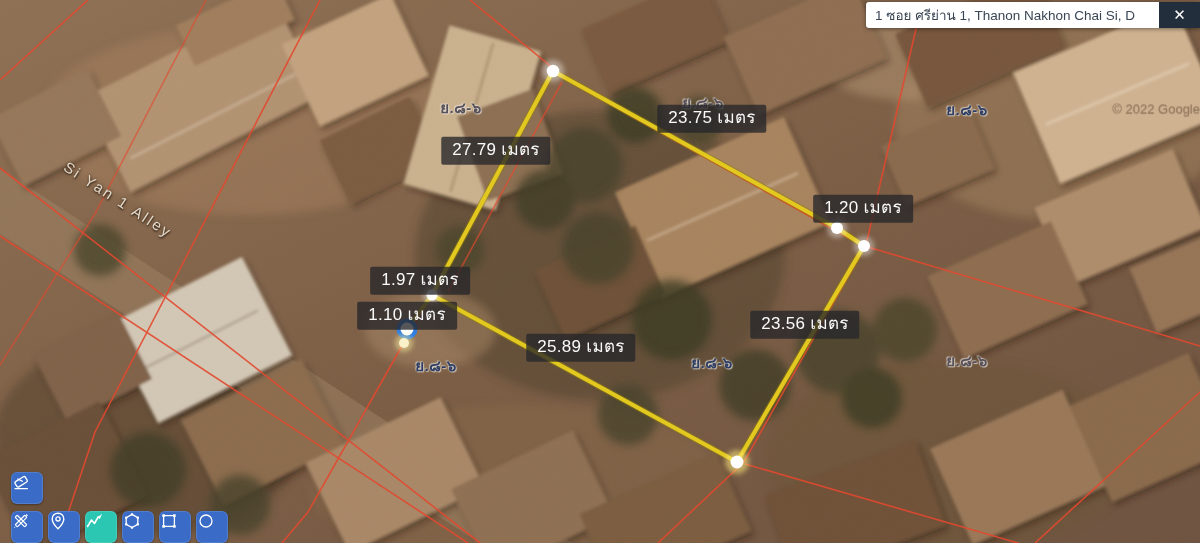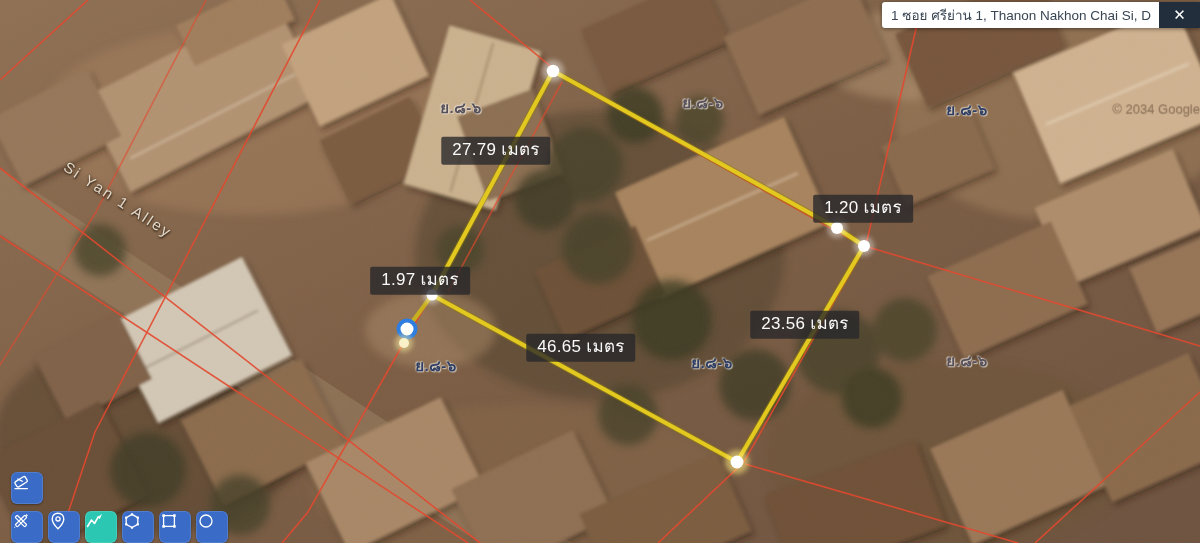--- a/index.html
+++ b/index.html
@@ -41,21 +41,21 @@
 
   
   .searchbar{
     position:absolute;top:2px;right:0;z-index:10;display:flex;align-items:stretch;
     filter:drop-shadow(0 1px 2px rgba(0,0,0,.45));
   }
   .searchbar input{
     width:262px;height:26px;border:none;outline:none;
     background:#fff;border-radius:3px 0 0 3px;
     font-family:"Liberation Sans",sans-serif;font-size:13.5px;color:#3a4654;
-    padding:0 6px 0 9px;
+    padding:0 22px 0 9px;
   }
   .search-clear{
     width:41px;height:26px;border:none;background:#222e3b;color:#fff;
     font-size:15px;line-height:26px;text-align:center;cursor:pointer;
     border-radius:0;padding:0;font-family:"Liberation Sans",sans-serif;
   }
 
   
   .tbtn{
     position:absolute;width:32px;height:32px;border:none;border-radius:6px;
@@ -222,27 +222,29 @@
   </svg>
 
   <div class="zlabel gray" style="left:461px;top:108px">ย.๘-๖</div>
   <div class="zlabel gray" style="left:703px;top:103px">ย.๘-๖</div>
   <div class="zlabel navy" style="left:967px;top:110px">ย.๘-๖</div>
   <div class="zlabel navy" style="left:436px;top:366px">ย.๘-๖</div>
   <div class="zlabel navy" style="left:712px;top:363px">ย.๘-๖</div>
   <div class="zlabel gray" style="left:967px;top:361px">ย.๘-๖</div>
 
   <div class="street-label">Si Yan 1 Alley</div>
-  <div class="attribution">© 2034 Google</div>
+  <div class="attribution">© 2022 Google</div>
 
   <div class="mlabel" style="left:496px;top:151px">27.79 เมตร</div>
+  <div class="mlabel" style="left:712px;top:119px">23.75 เมตร</div>
   <div class="mlabel" style="left:863px;top:209px">1.20 เมตร</div>
   <div class="mlabel" style="left:805px;top:325px">23.56 เมตร</div>
-  <div class="mlabel" style="left:581px;top:348px">46.65 เมตร</div>
+  <div class="mlabel" style="left:581px;top:348px">25.89 เมตร</div>
   <div class="mlabel" style="left:420px;top:281px">1.97 เมตร</div>
+  <div class="mlabel" style="left:407px;top:316px">1.10 เมตร</div>
 
   <div class="searchbar">
     <input type="text" value="1 ซอย ศรีย่าน 1, Thanon Nakhon Chai Si, D" style="">
     <button class="search-clear">
       <span>✕</span>
     </button>
   </div>
 
   <button class="tbtn" style="left:11px;top:472px" title="">
     <svg width="20" height="20" viewBox="0 0 20 20">

